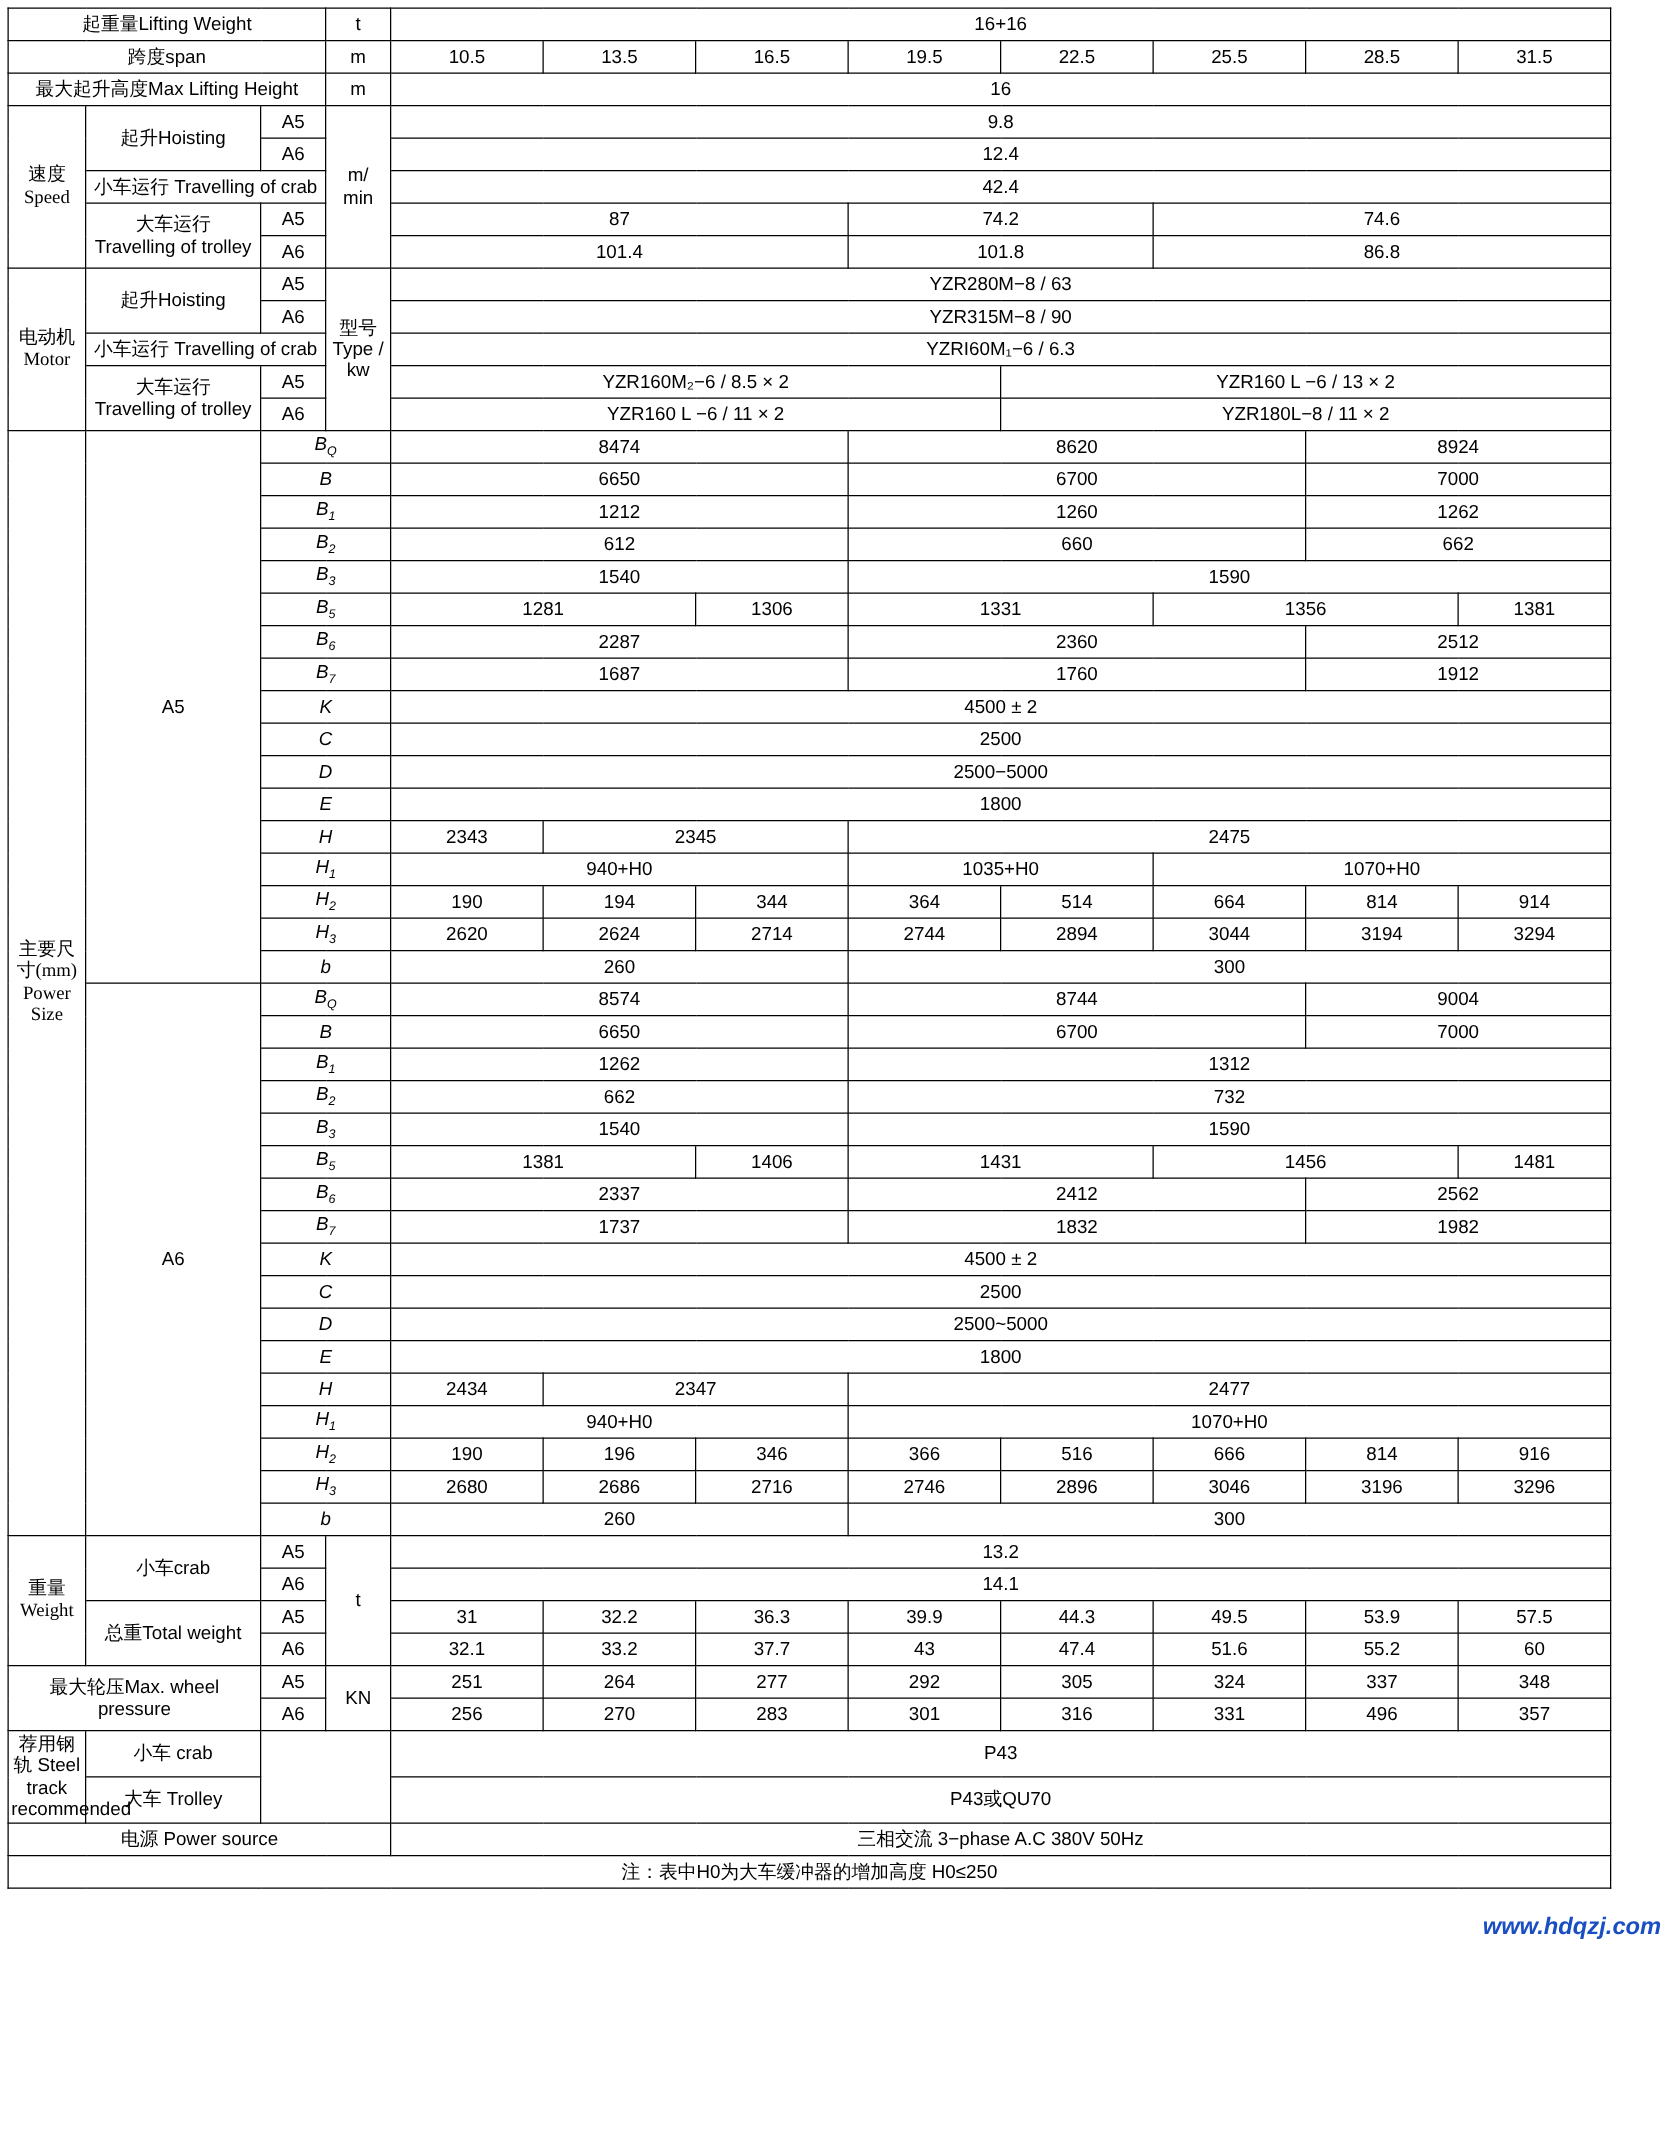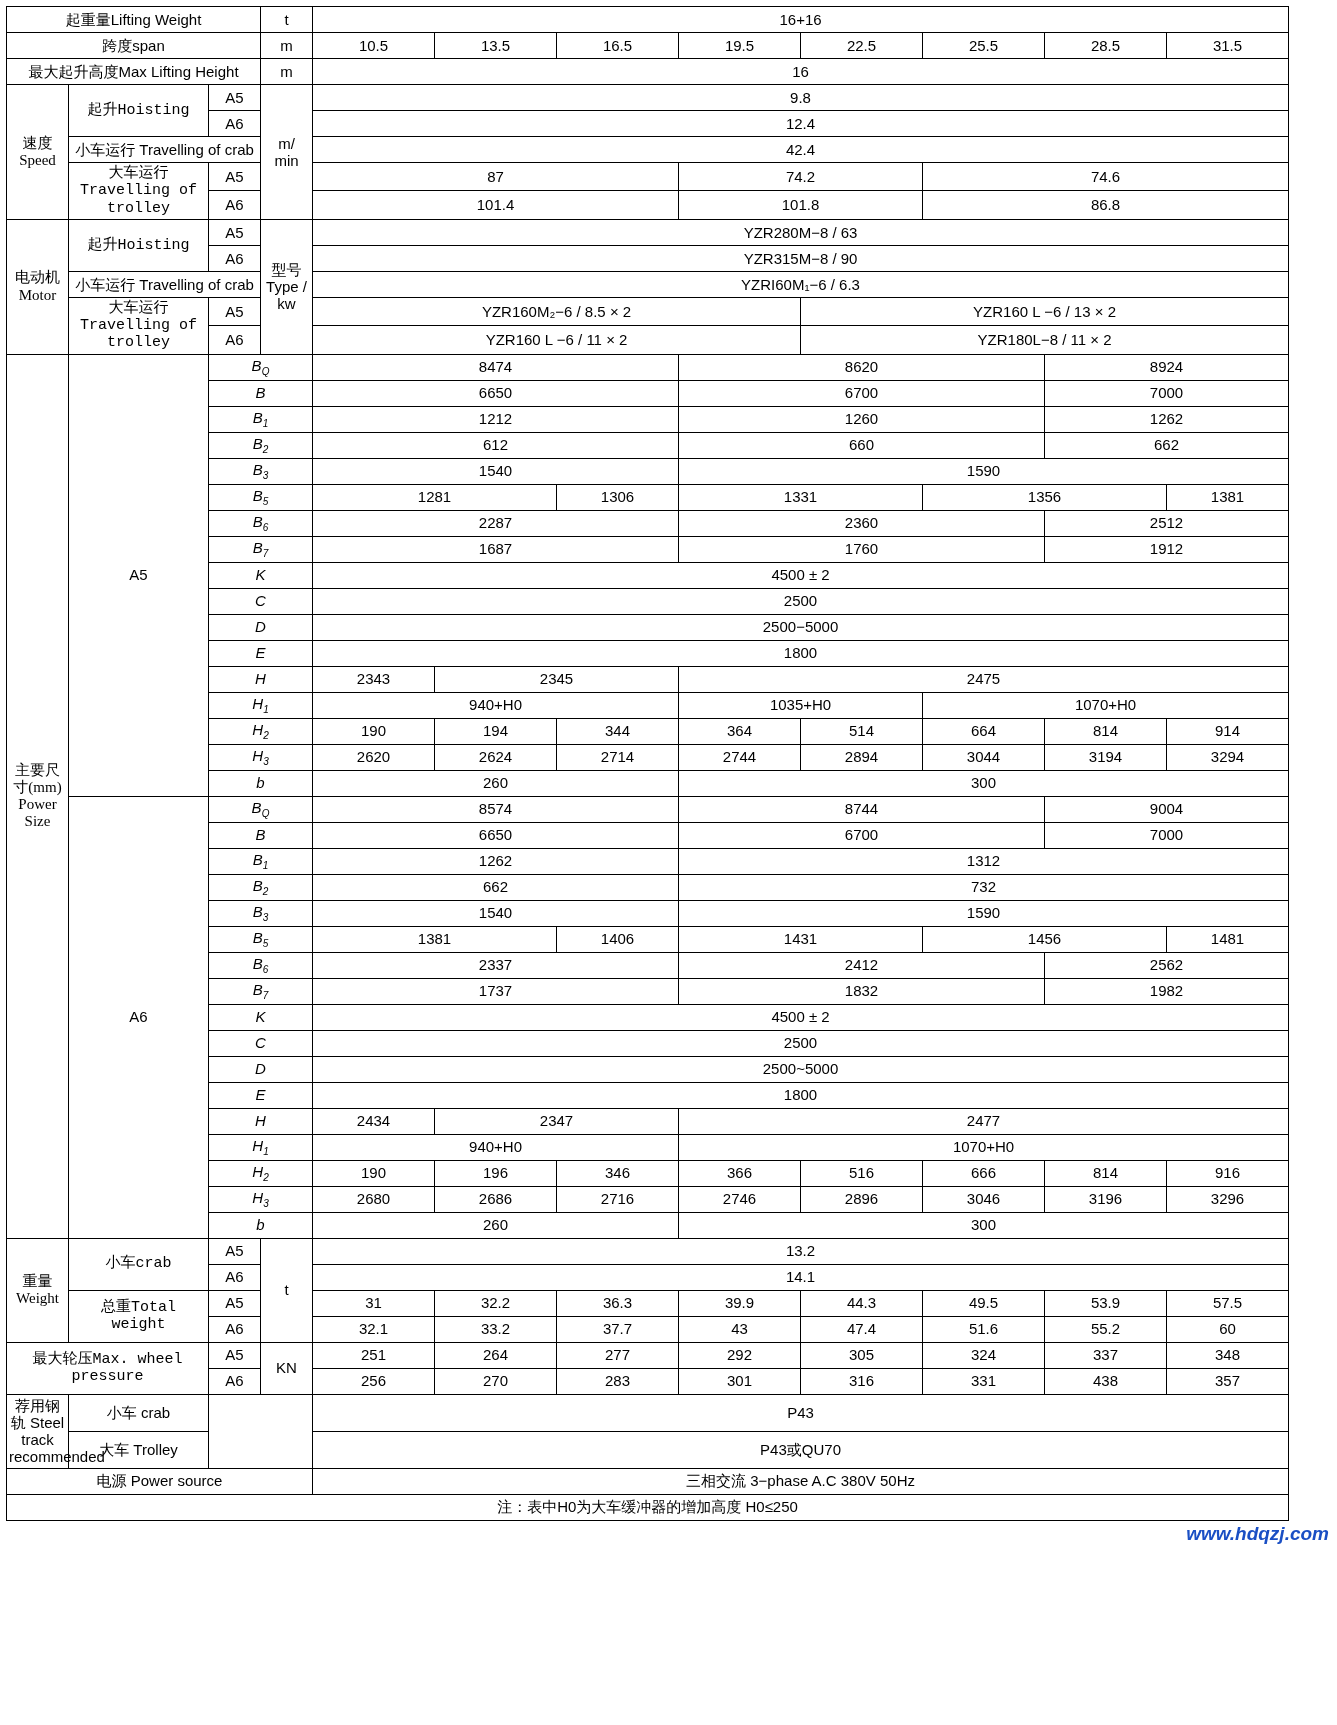--- a/index.html
+++ b/index.html
@@ -20,29 +20,29 @@
     border:1px solid #000;
     text-align:center;
     vertical-align:middle;
     font-size:15px;
     line-height:1.15;
     padding:2px 2px;
     height:26px;
     box-sizing:border-box;
   }
   td.lbl{font-size:15px;}
-  td.lbl2{font-size:14px;font-family:Liberation Mono, monospace;}
+  td.lbl2{font-size:14px;}
   td.small{font-size:13px;}
   td.sym{font-size:15px;font-style:italic;}
   .sub{font-size:10px;vertical-align:sub;}
   .vert-label{font-size:15px;line-height:1.2;font-family:Liberation Serif, serif;}
   .unit{font-size:14px;}
   .note-row td{border:1px solid #000;font-size:15px;}
   .footer{
-    width:1325px;margin:0 6px;position:relative;height:30px;
+    width:1325px;margin:18px 6px;position:relative;height:30px;
   }
   .url{
     position:absolute;right:2px;top:2px;
     color:#1a4fc4;font-weight:bold;font-size:19px;
     font-family:"Liberation Sans",sans-serif;
     font-style:italic;
   }
 </style>
 </head>
 <body>
@@ -426,21 +426,21 @@
       <td>348</td>
     </tr>
     <tr>
       <td class="small">A6</td>
       <td>256</td>
       <td>270</td>
       <td>283</td>
       <td>301</td>
       <td>316</td>
       <td>331</td>
-      <td>438</td>
+      <td>496</td>
       <td>357</td>
     </tr>
 
     <tr>
       <td rowspan="2" class="small">荐用钢轨 Steel<br>track recommended</td>
       <td class="small">小车 crab</td>
       <td rowspan="2" colspan="2"></td>
       <td colspan="8">P43</td>
     </tr>
     <tr>

